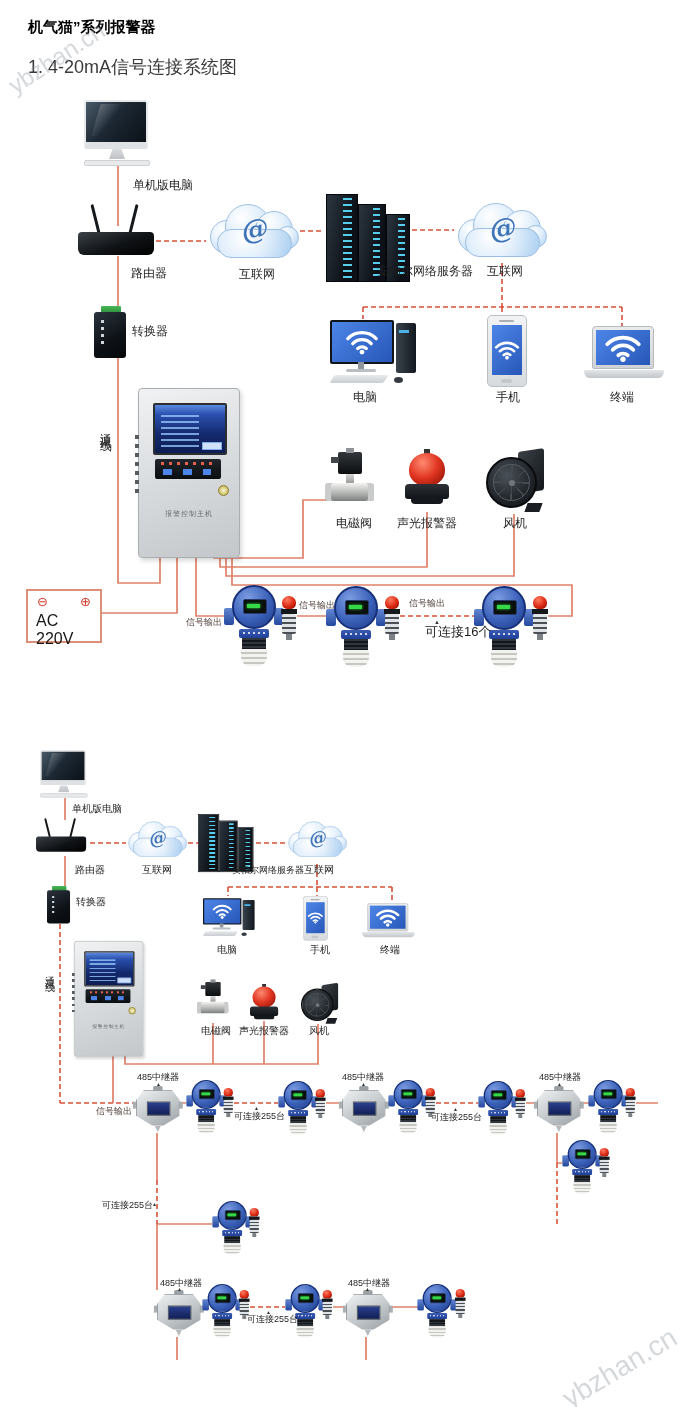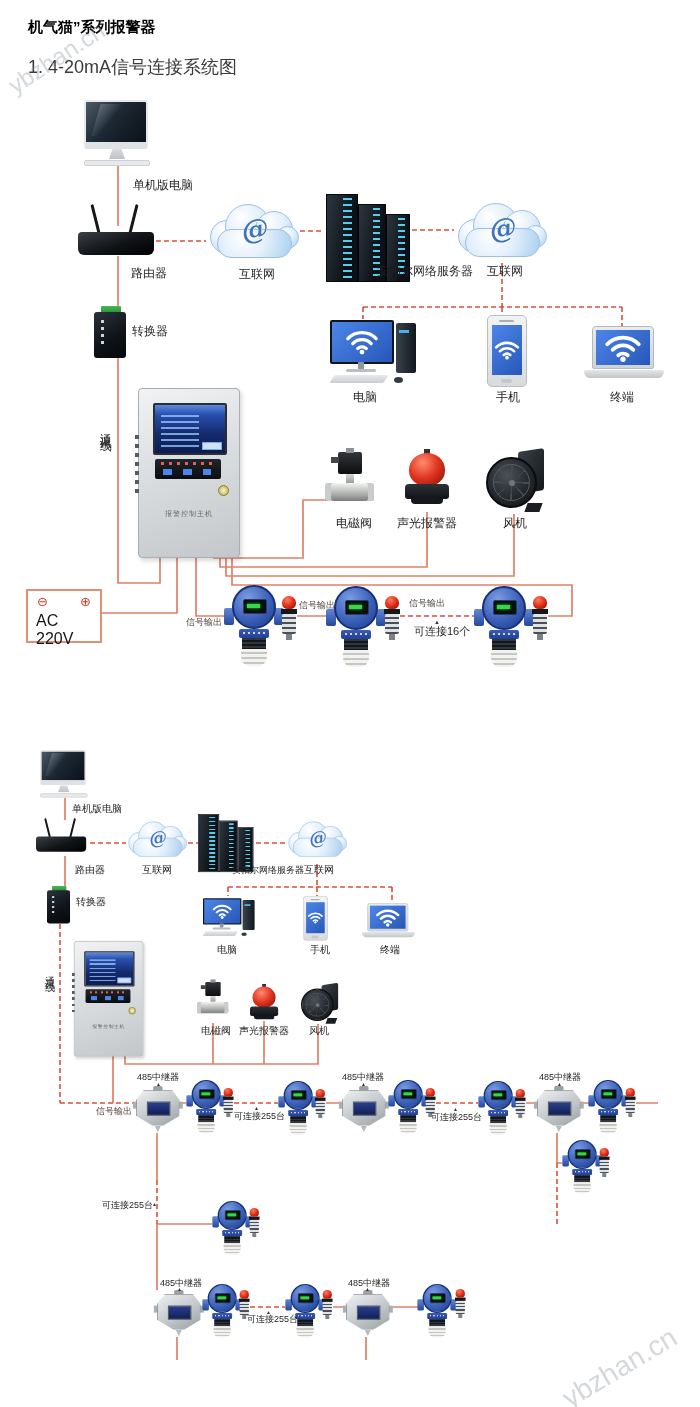--- a/index.html
+++ b/index.html
@@ -376,21 +376,21 @@
       <div class="dm"></div>
       <div class="bd"></div>
       <div class="cyl"></div>
       <div class="stem"></div>
     </div>
 
   <span class="lb sig" style="left:186px;top:617px">信号输出</span>
   <span class="lb sig" style="left:299px;top:600px">信号输出</span>
   <span class="lb sig" style="left:409px;top:598px">信号输出</span>
   <span class="arr" style="left:434px;top:619px">▲</span>
-  <span class="lb" style="left:414px;top:625px;font-size:11px">可连接16个</span>
+  <span class="lb" style="left:425px;top:625px;font-size:13px">可连接16个</span>
 
   <div class="dev imacx z72" style="left:40px;top:750px">
     <div class="scr"></div>
       <div class="foot"></div>
       <div class="kbd"></div>
   </div>
   <span class="lb s10" style="left:72px;top:803px">单机版电脑</span>
 
   <div class="dev routerx z66" style="left:36px;top:818px">
     <i class="ant a1"></i>

